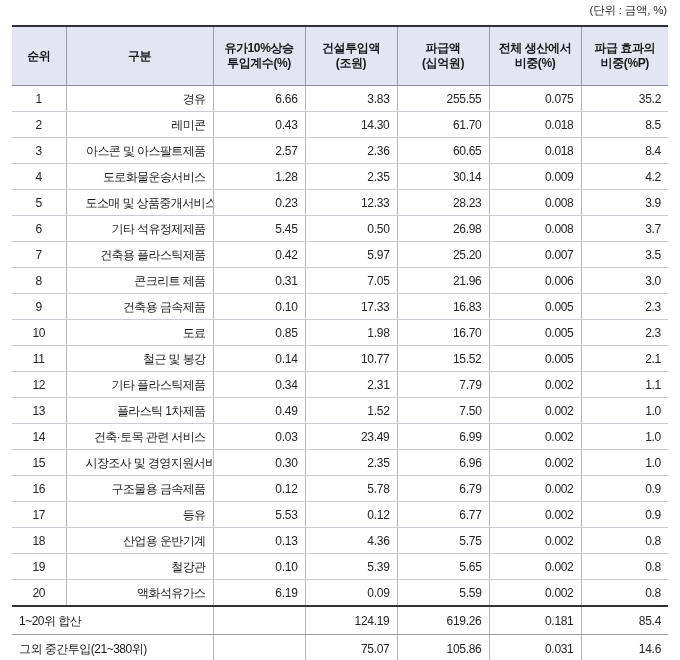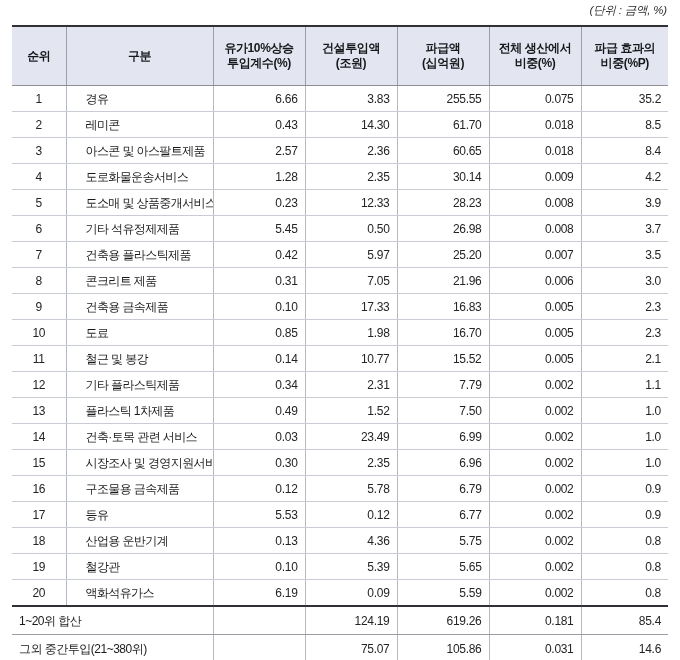--- a/index.html
+++ b/index.html
@@ -24,21 +24,20 @@
 
   
   .unit-note {
     text-align: right;
     font-size: 11.5px;
     color: #2b2b2b;
     padding: 3px 1px 4px 0;
     letter-spacing: -0.2px;
     height: 18px;
     line-height: 15px;
-    font-style: italic;
   }
 
   
   table.data-table {
     width: 656px;
     border-collapse: collapse;
     table-layout: fixed;
     font-size: 11.5px;
   }
   table.data-table col.c-rank    { width: 54px;  }
@@ -76,21 +75,21 @@
     padding: 0 7px;
     line-height: 24px;
     font-size: 12px;
     letter-spacing: -0.3px;
     white-space: nowrap;
     overflow: hidden;
   }
   tbody td:first-child { border-left: none; }
 
   td.rank   { text-align: center; color: #242424; }
-  td.name   { text-align: left; letter-spacing: -0.6px; padding-left: 19px; }
+  td.name   { text-align: right; letter-spacing: -0.6px; padding-left: 19px; }
   td.num    { text-align: right; color: #242424; }
 
   
   tbody tr.summary-sep td {
     border-top: 2.1px solid #2f3136;
   }
   tbody tr.summary td {
     height: 27px;
     line-height: 26px;
     border-bottom: 1px solid #9a9da5;

